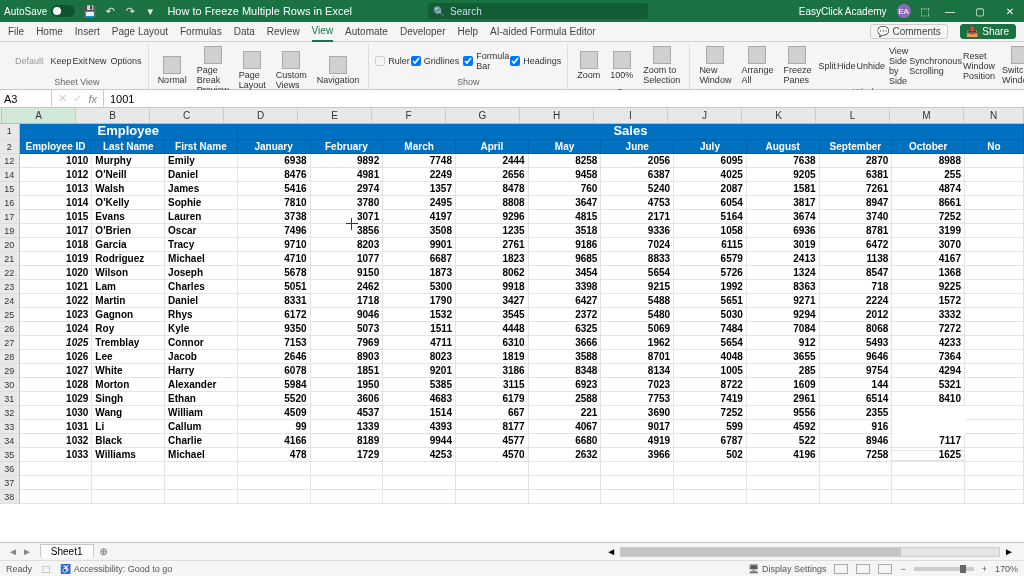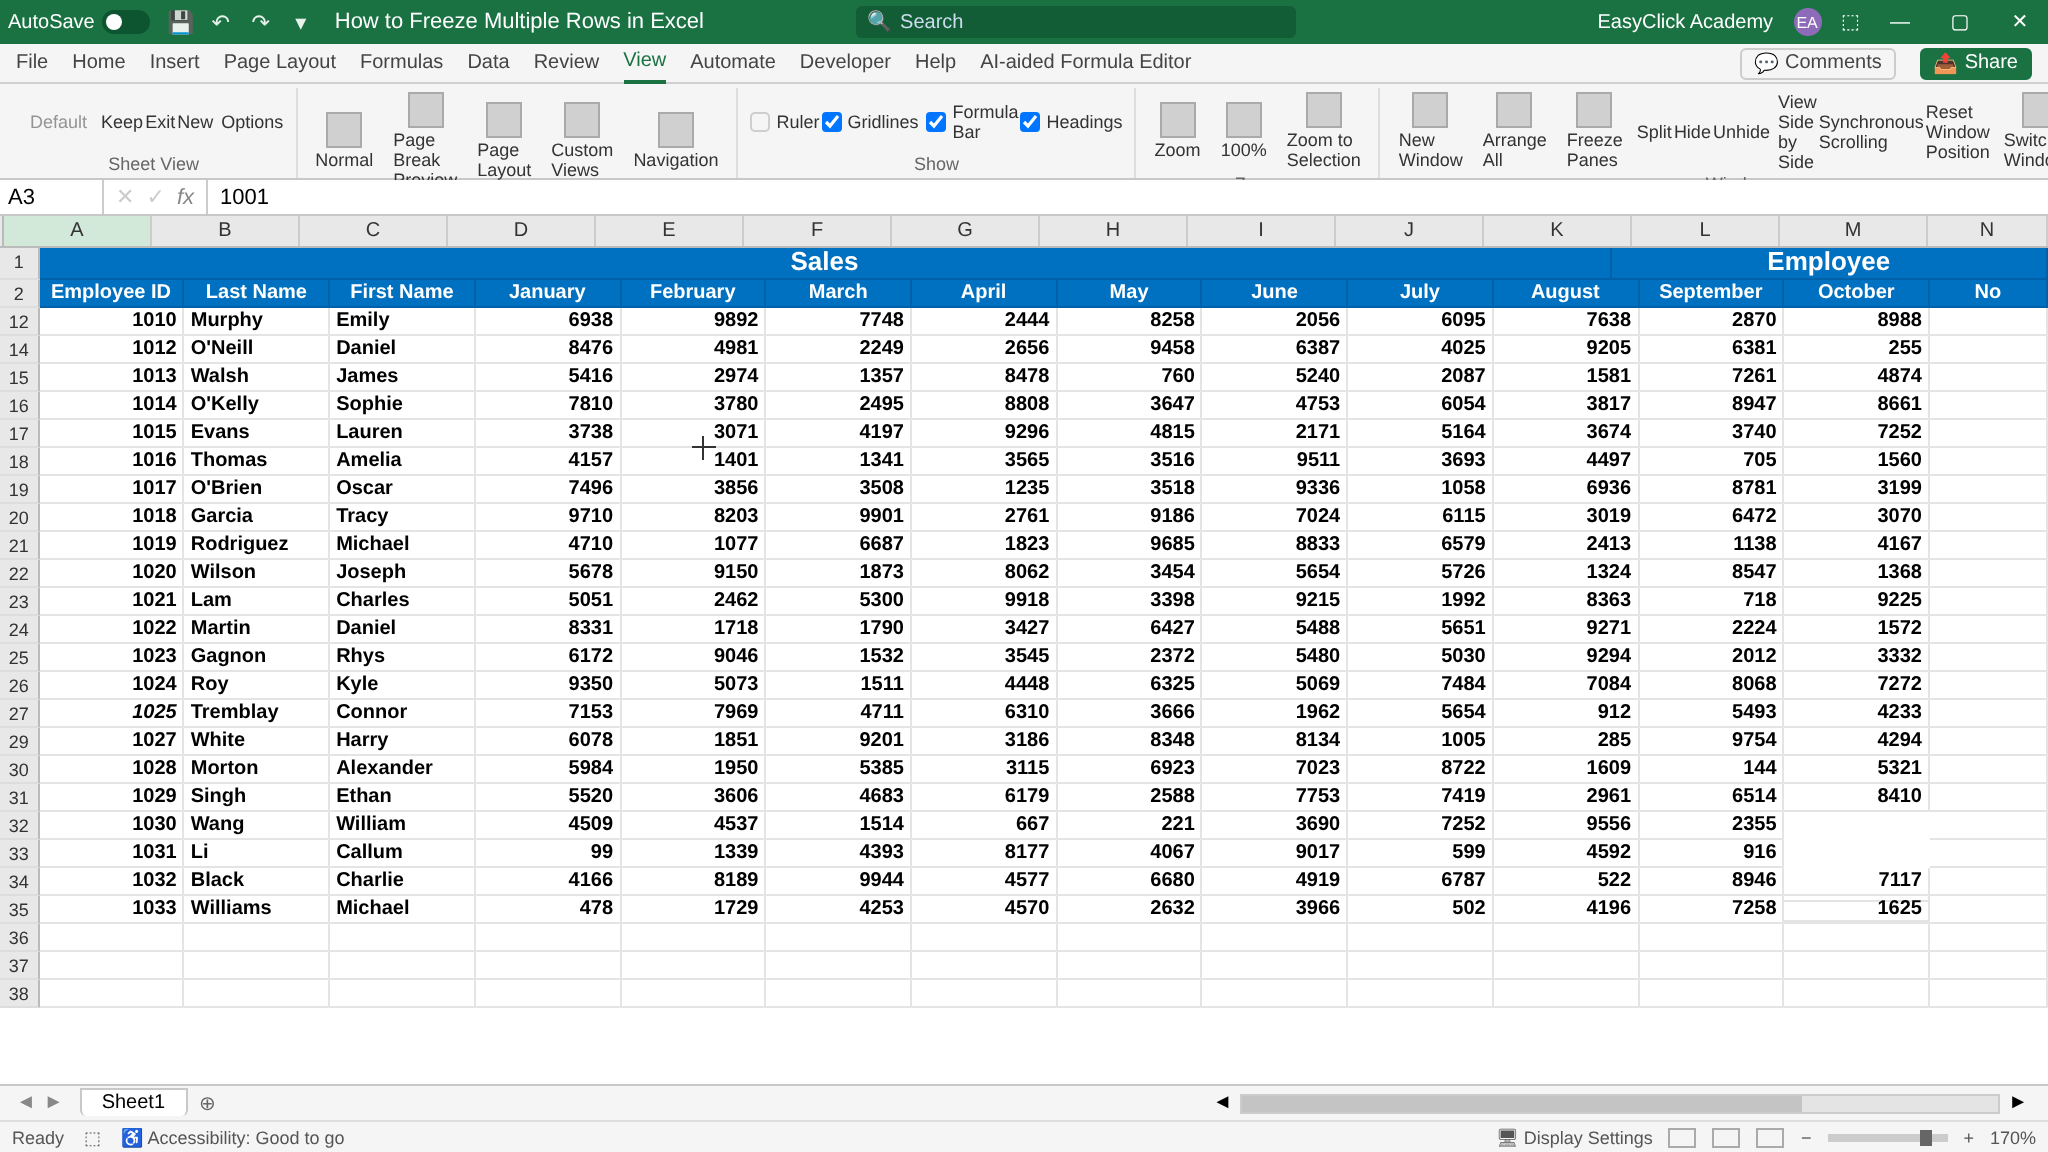--- a/index.html
+++ b/index.html
@@ -279,22 +279,22 @@
         <div class="colh" style="width: 74px;">J</div>
         <div class="colh" style="width: 74px;">K</div>
         <div class="colh" style="width: 74px;">L</div>
         <div class="colh" style="width: 74px;">M</div>
         <div class="colh" style="width: 60px;">N</div>
       </div>
   </div>
   <div class="rows" id="rows">
       <div class="row header-row" style="height: 16px;">
         <div class="rowh">1</div>
+        <div class="cell center" style="width: 222px; text-align: center; font-size: 13px;">Employee</div>
         <div class="cell center" style="width: 800px; text-align: center; font-size: 13px;">Sales</div>
-        <div class="cell center" style="width: 222px; text-align: center; font-size: 13px;">Employee</div>
       </div>
       <div class="row header-row2">
         <div class="rowh">2</div>
         <div class="cell " style="width: 74px;">Employee ID</div>
         <div class="cell " style="width: 74px;">Last Name</div>
         <div class="cell " style="width: 74px;">First Name</div>
         <div class="cell " style="width: 74px;">January</div>
         <div class="cell " style="width: 74px;">February</div>
         <div class="cell " style="width: 74px;">March</div>
         <div class="cell " style="width: 74px;">April</div>
@@ -385,37 +385,20 @@
         <div class="cell r b" style="width: 74px;">9296</div>
         <div class="cell r b" style="width: 74px;">4815</div>
         <div class="cell r b" style="width: 74px;">2171</div>
         <div class="cell r b" style="width: 74px;">5164</div>
         <div class="cell r b" style="width: 74px;">3674</div>
         <div class="cell r b" style="width: 74px;">3740</div>
         <div class="cell r b" style="width: 74px;">7252</div>
         <div class="cell r b" style="width: 60px;"></div>
       </div>
       <div class="row ">
-        <div class="rowh">18</div>
-        <div class="cell r b" style="width: 74px;">1016</div>
-        <div class="cell b" style="width: 74px;">Thomas</div>
-        <div class="cell b" style="width: 74px;">Amelia</div>
-        <div class="cell r b" style="width: 74px;">4157</div>
-        <div class="cell r b" style="width: 74px;">1401</div>
-        <div class="cell r b" style="width: 74px;">1341</div>
-        <div class="cell r b" style="width: 74px;">3565</div>
-        <div class="cell r b" style="width: 74px;">3516</div>
-        <div class="cell r b" style="width: 74px;">9511</div>
-        <div class="cell r b" style="width: 74px;">3693</div>
-        <div class="cell r b" style="width: 74px;">4497</div>
-        <div class="cell r b" style="width: 74px;">705</div>
-        <div class="cell r b" style="width: 74px;">1560</div>
-        <div class="cell r b" style="width: 60px;"></div>
-      </div>
-      <div class="row ">
         <div class="rowh">19</div>
         <div class="cell r b" style="width: 74px;">1017</div>
         <div class="cell b" style="width: 74px;">O'Brien</div>
         <div class="cell b" style="width: 74px;">Oscar</div>
         <div class="cell r b" style="width: 74px;">7496</div>
         <div class="cell r b" style="width: 74px;">3856</div>
         <div class="cell r b" style="width: 74px;">3508</div>
         <div class="cell r b" style="width: 74px;">1235</div>
         <div class="cell r b" style="width: 74px;">3518</div>
         <div class="cell r b" style="width: 74px;">9336</div>
@@ -555,20 +538,37 @@
         <div class="cell r b" style="width: 74px;">6310</div>
         <div class="cell r b" style="width: 74px;">3666</div>
         <div class="cell r b" style="width: 74px;">1962</div>
         <div class="cell r b" style="width: 74px;">5654</div>
         <div class="cell r b" style="width: 74px;">912</div>
         <div class="cell r b" style="width: 74px;">5493</div>
         <div class="cell r b" style="width: 74px;">4233</div>
         <div class="cell r b" style="width: 60px;"></div>
       </div>
       <div class="row ">
+        <div class="rowh">28</div>
+        <div class="cell r b" style="width: 74px;">1026</div>
+        <div class="cell b" style="width: 74px;">Lee</div>
+        <div class="cell b" style="width: 74px;">Jacob</div>
+        <div class="cell r b" style="width: 74px;">2646</div>
+        <div class="cell r b" style="width: 74px;">8903</div>
+        <div class="cell r b" style="width: 74px;">8023</div>
+        <div class="cell r b" style="width: 74px;">1819</div>
+        <div class="cell r b" style="width: 74px;">3588</div>
+        <div class="cell r b" style="width: 74px;">8701</div>
+        <div class="cell r b" style="width: 74px;">4048</div>
+        <div class="cell r b" style="width: 74px;">3655</div>
+        <div class="cell r b" style="width: 74px;">9646</div>
+        <div class="cell r b" style="width: 74px;">7364</div>
+        <div class="cell r b" style="width: 60px;"></div>
+      </div>
+      <div class="row ">
         <div class="rowh">29</div>
         <div class="cell r b" style="width: 74px;">1027</div>
         <div class="cell b" style="width: 74px;">White</div>
         <div class="cell b" style="width: 74px;">Harry</div>
         <div class="cell r b" style="width: 74px;">6078</div>
         <div class="cell r b" style="width: 74px;">1851</div>
         <div class="cell r b" style="width: 74px;">9201</div>
         <div class="cell r b" style="width: 74px;">3186</div>
         <div class="cell r b" style="width: 74px;">8348</div>
         <div class="cell r b" style="width: 74px;">8134</div>

